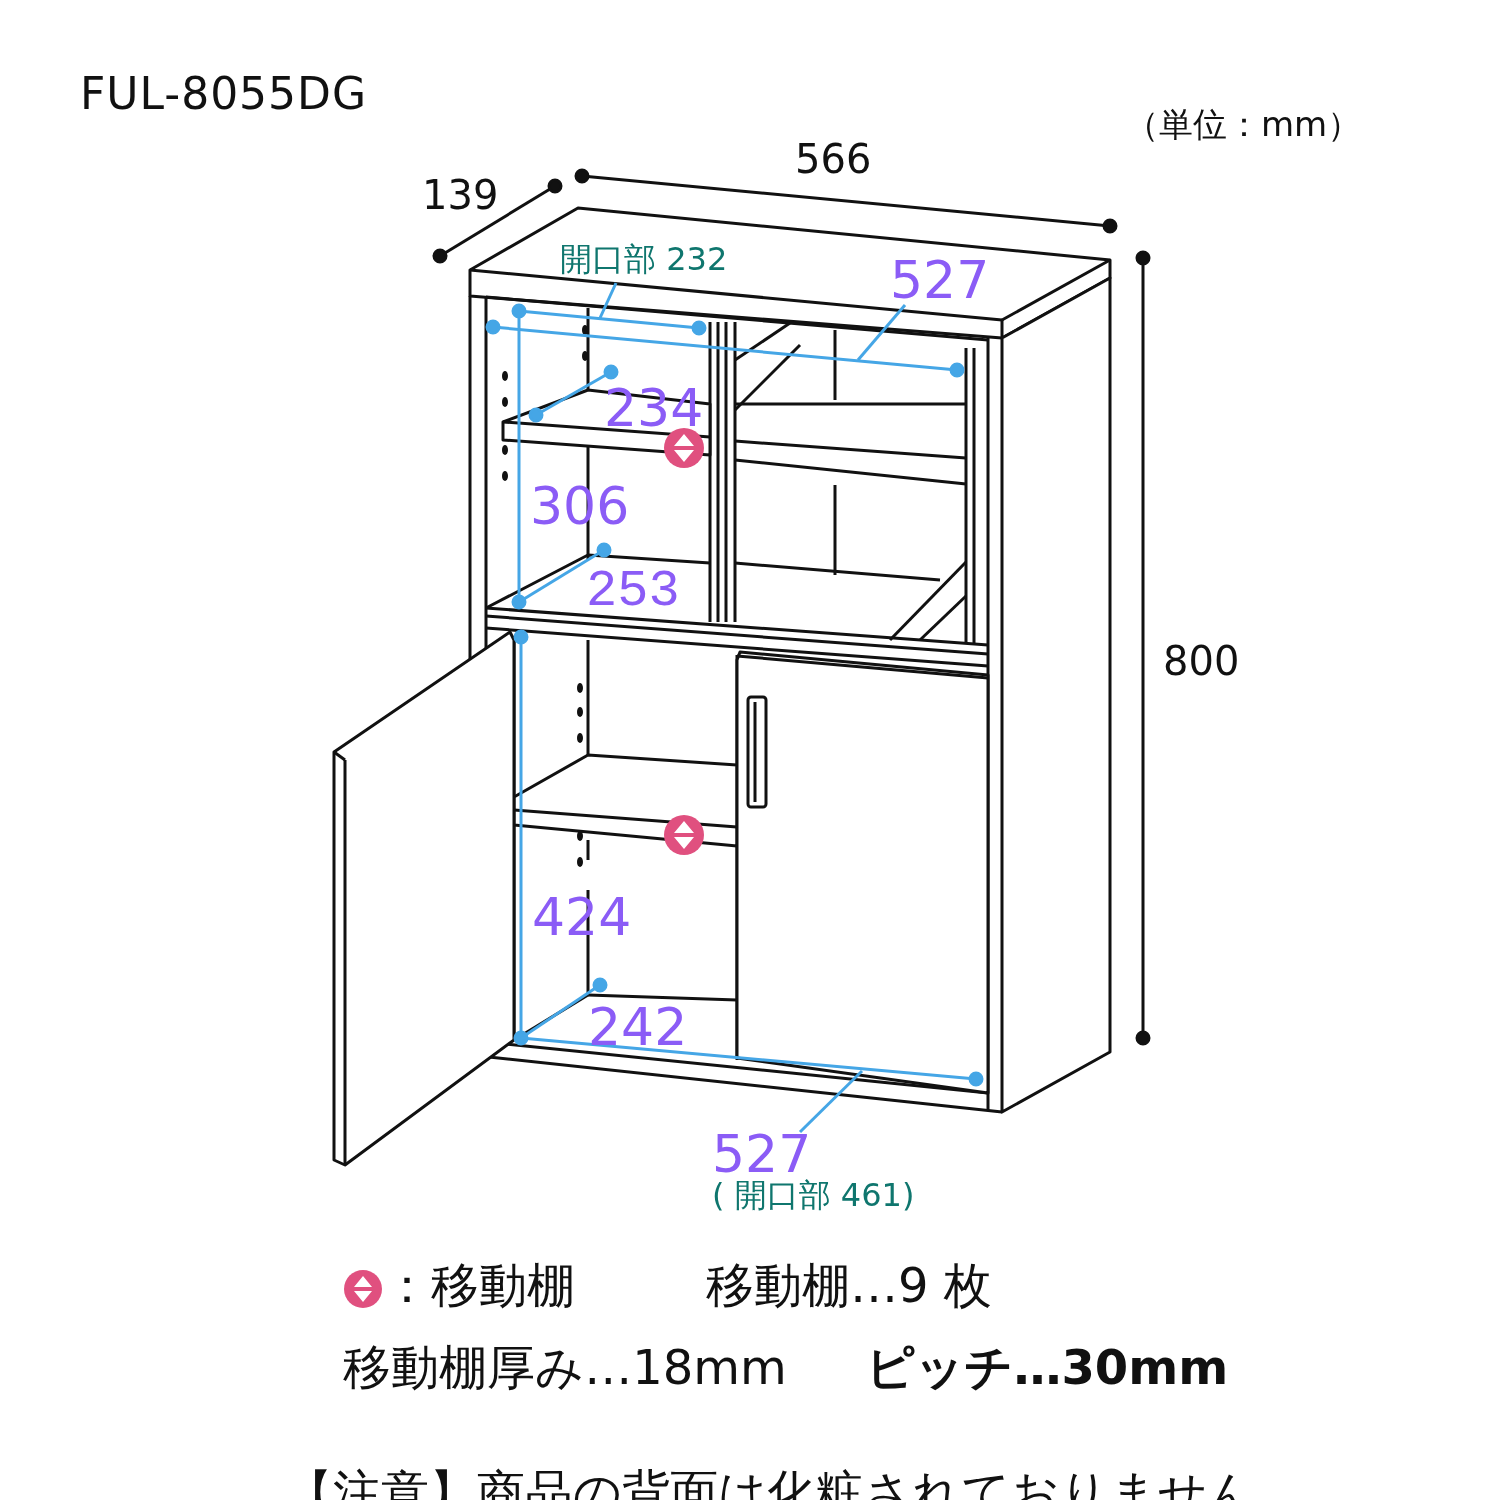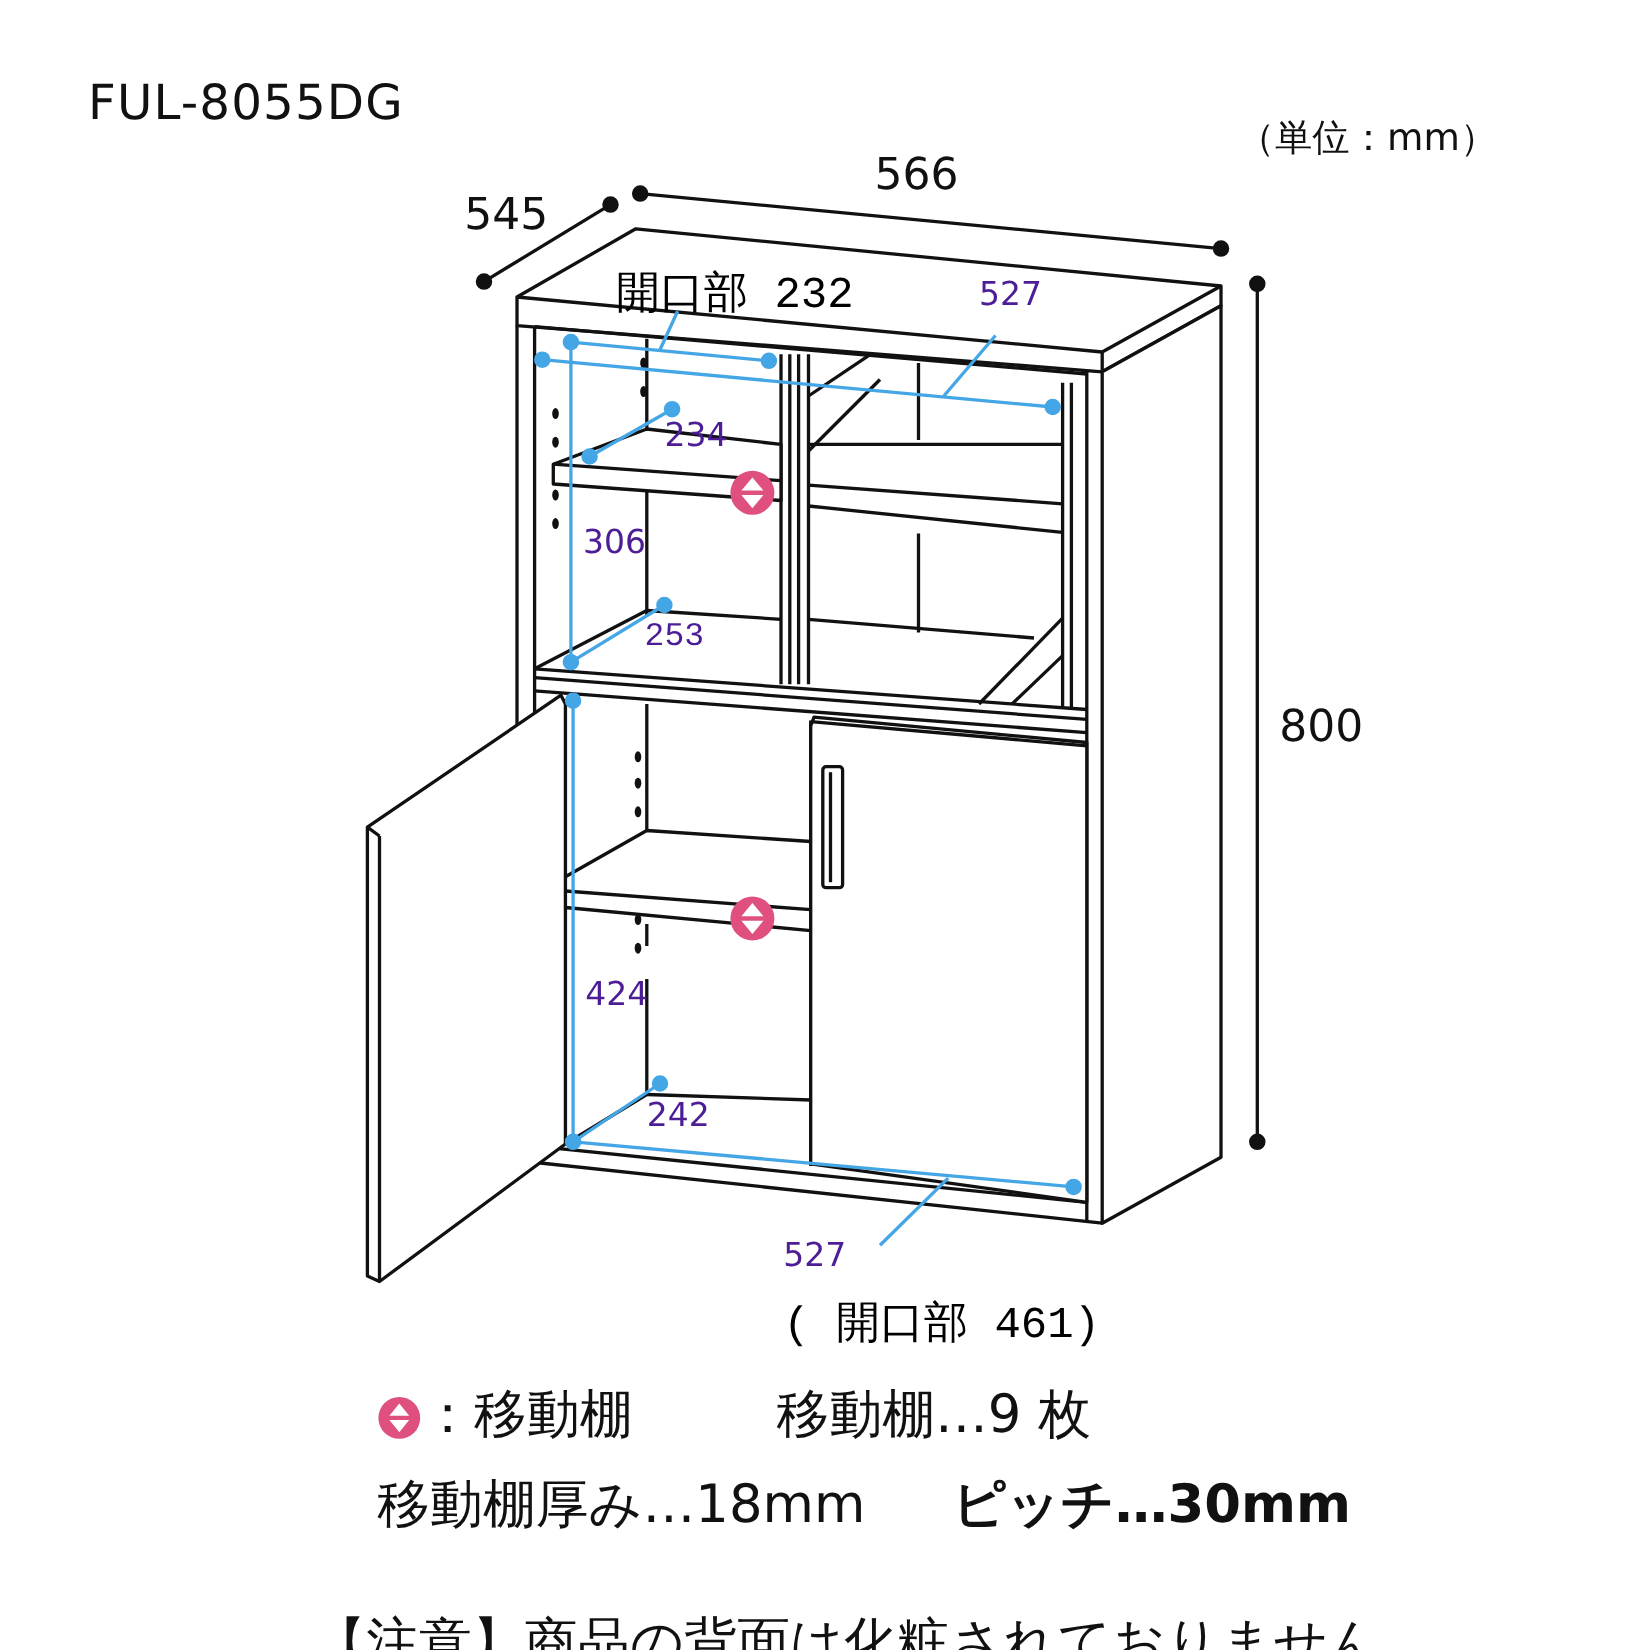--- a/index.html
+++ b/index.html
@@ -2,22 +2,22 @@
 <html><head>
 <meta charset="utf-8">
 <style>
   html, body { margin:0; padding:0; background:#ffffff; }
   body { width:1500px; height:1500px; position:relative; overflow:hidden;
          font-family:"DejaVu Sans","Liberation Sans",sans-serif; color:#111; }
   .abs { position:absolute; white-space:nowrap;text-align:right; }
   .model { left:80px; top:68px; font-size:44px; letter-spacing:1px; }
   .unit  { left:1125px; top:66px; font-size:34px;margin-top:36px; }
   .dim   { font-size:40px; color:#111; }
-  .blue  { color:#4c1d95; font-size:30px; }
-  .blue-sm { color:#000000; font-size:40px;font-family:Liberation Mono, monospace; }
+  .blue  { color:#8b5cf6; font-size:52px; }
+  .blue-sm { color:#0f766e; font-size:32px; }
   .legend { font-size:48px; }
   svg.diagram { position:absolute; left:0; top:0; }
   .pink-icon { display:inline-block; width:40px; height:40px; vertical-align:middle; }
 </style>
 </head>
 <body>
 
 <div class="abs model">FUL-8055DG</div>
 <div class="abs unit">（単位：mm）</div>
 
@@ -148,21 +148,21 @@
     <circle cx="684" cy="448" r="20" fill="#e0507f"></circle>
     <path d="M684 434 L694 446 L674 446 Z M684 462 L694 450 L674 450 Z" fill="#fff"></path>
   </g>
   <g>
     <circle cx="684" cy="835" r="20" fill="#e0507f"></circle>
     <path d="M684 821 L694 833 L674 833 Z M684 849 L694 837 L674 837 Z" fill="#fff"></path>
   </g>
 </svg>
 
 <div class="abs dim" style="left:795px;top:136px;">566</div>
-<div class="abs dim" style="left:422px;top:172px;">545</div>
+<div class="abs dim" style="left:422px;top:172px;">139</div>
 <div class="abs dim" style="left:1163px;top:638px;">800</div>
 
 <div class="abs blue-sm" style="left:560px;top:238px;">開口部 232</div>
 <div class="abs blue" style="left:890px;top:250px;">527</div>
 <div class="abs blue" style="left:604px;top:378px;">234</div>
 <div class="abs blue" style="left:530px;top:476px;">306</div>
 <div class="abs blue" style="left:586px;top:562px;font-family:Liberation Mono, monospace;">253</div>
 <div class="abs blue" style="left:532px;top:887px;">424</div>
 <div class="abs blue" style="left:588px;top:997px;">242</div>
 <div class="abs blue" style="left:712px;top:1124px;">527</div>

